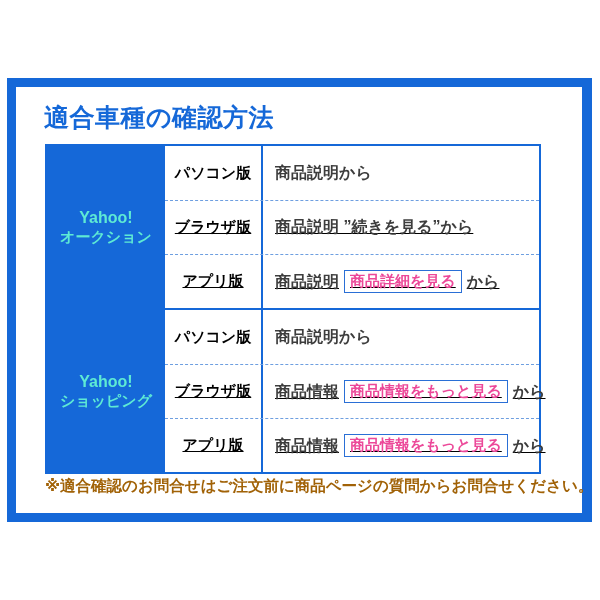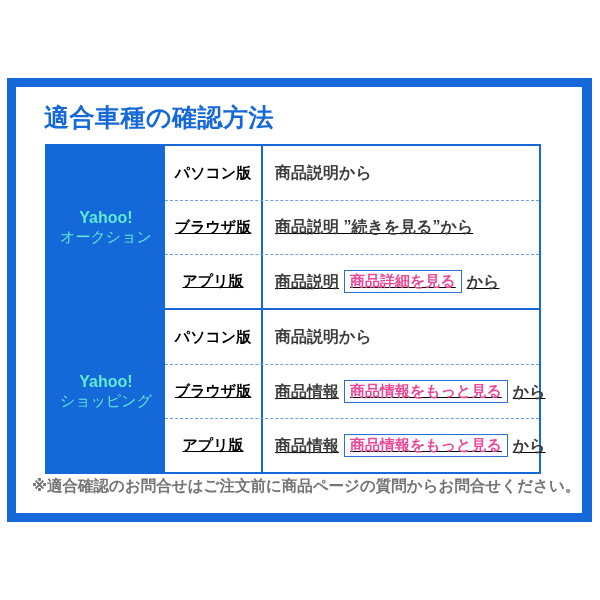--- a/index.html
+++ b/index.html
@@ -86,21 +86,21 @@
     padding: 4px 0;
   }
   .brand-top {
     font-size: 16px;
     font-weight: bold;
     line-height: 1.15;
     white-space: nowrap;
   }
   .brand-bottom {
     font-size: 15px;
-    font-weight: normal;
+    font-weight: bold;
     line-height: 1.15;
     white-space: nowrap;
   }
 
   .rows {
     flex: 1 1 auto;
     display: flex;
     flex-direction: column;
     min-width: 0;
   }
@@ -152,26 +152,26 @@
     margin: 0 5px;
     color: #ec4899;
     font-size: 15px;
     font-weight: bold;
     line-height: 1.25;
     background: #ffffff;
   }
 
   .note {
     position: absolute;
-    left: 16px;
+    left: 29px;
     bottom: 16px;
     width: 520px;
     font-size: 15.5px;
     font-weight: bold;
-    color: #737373;
+    color: #a16207;
     white-space: nowrap;
   }
 </style>
 </head>
 <body>
 
 <div class="canvas">
   <div class="frame">
     <div class="panel">
 

